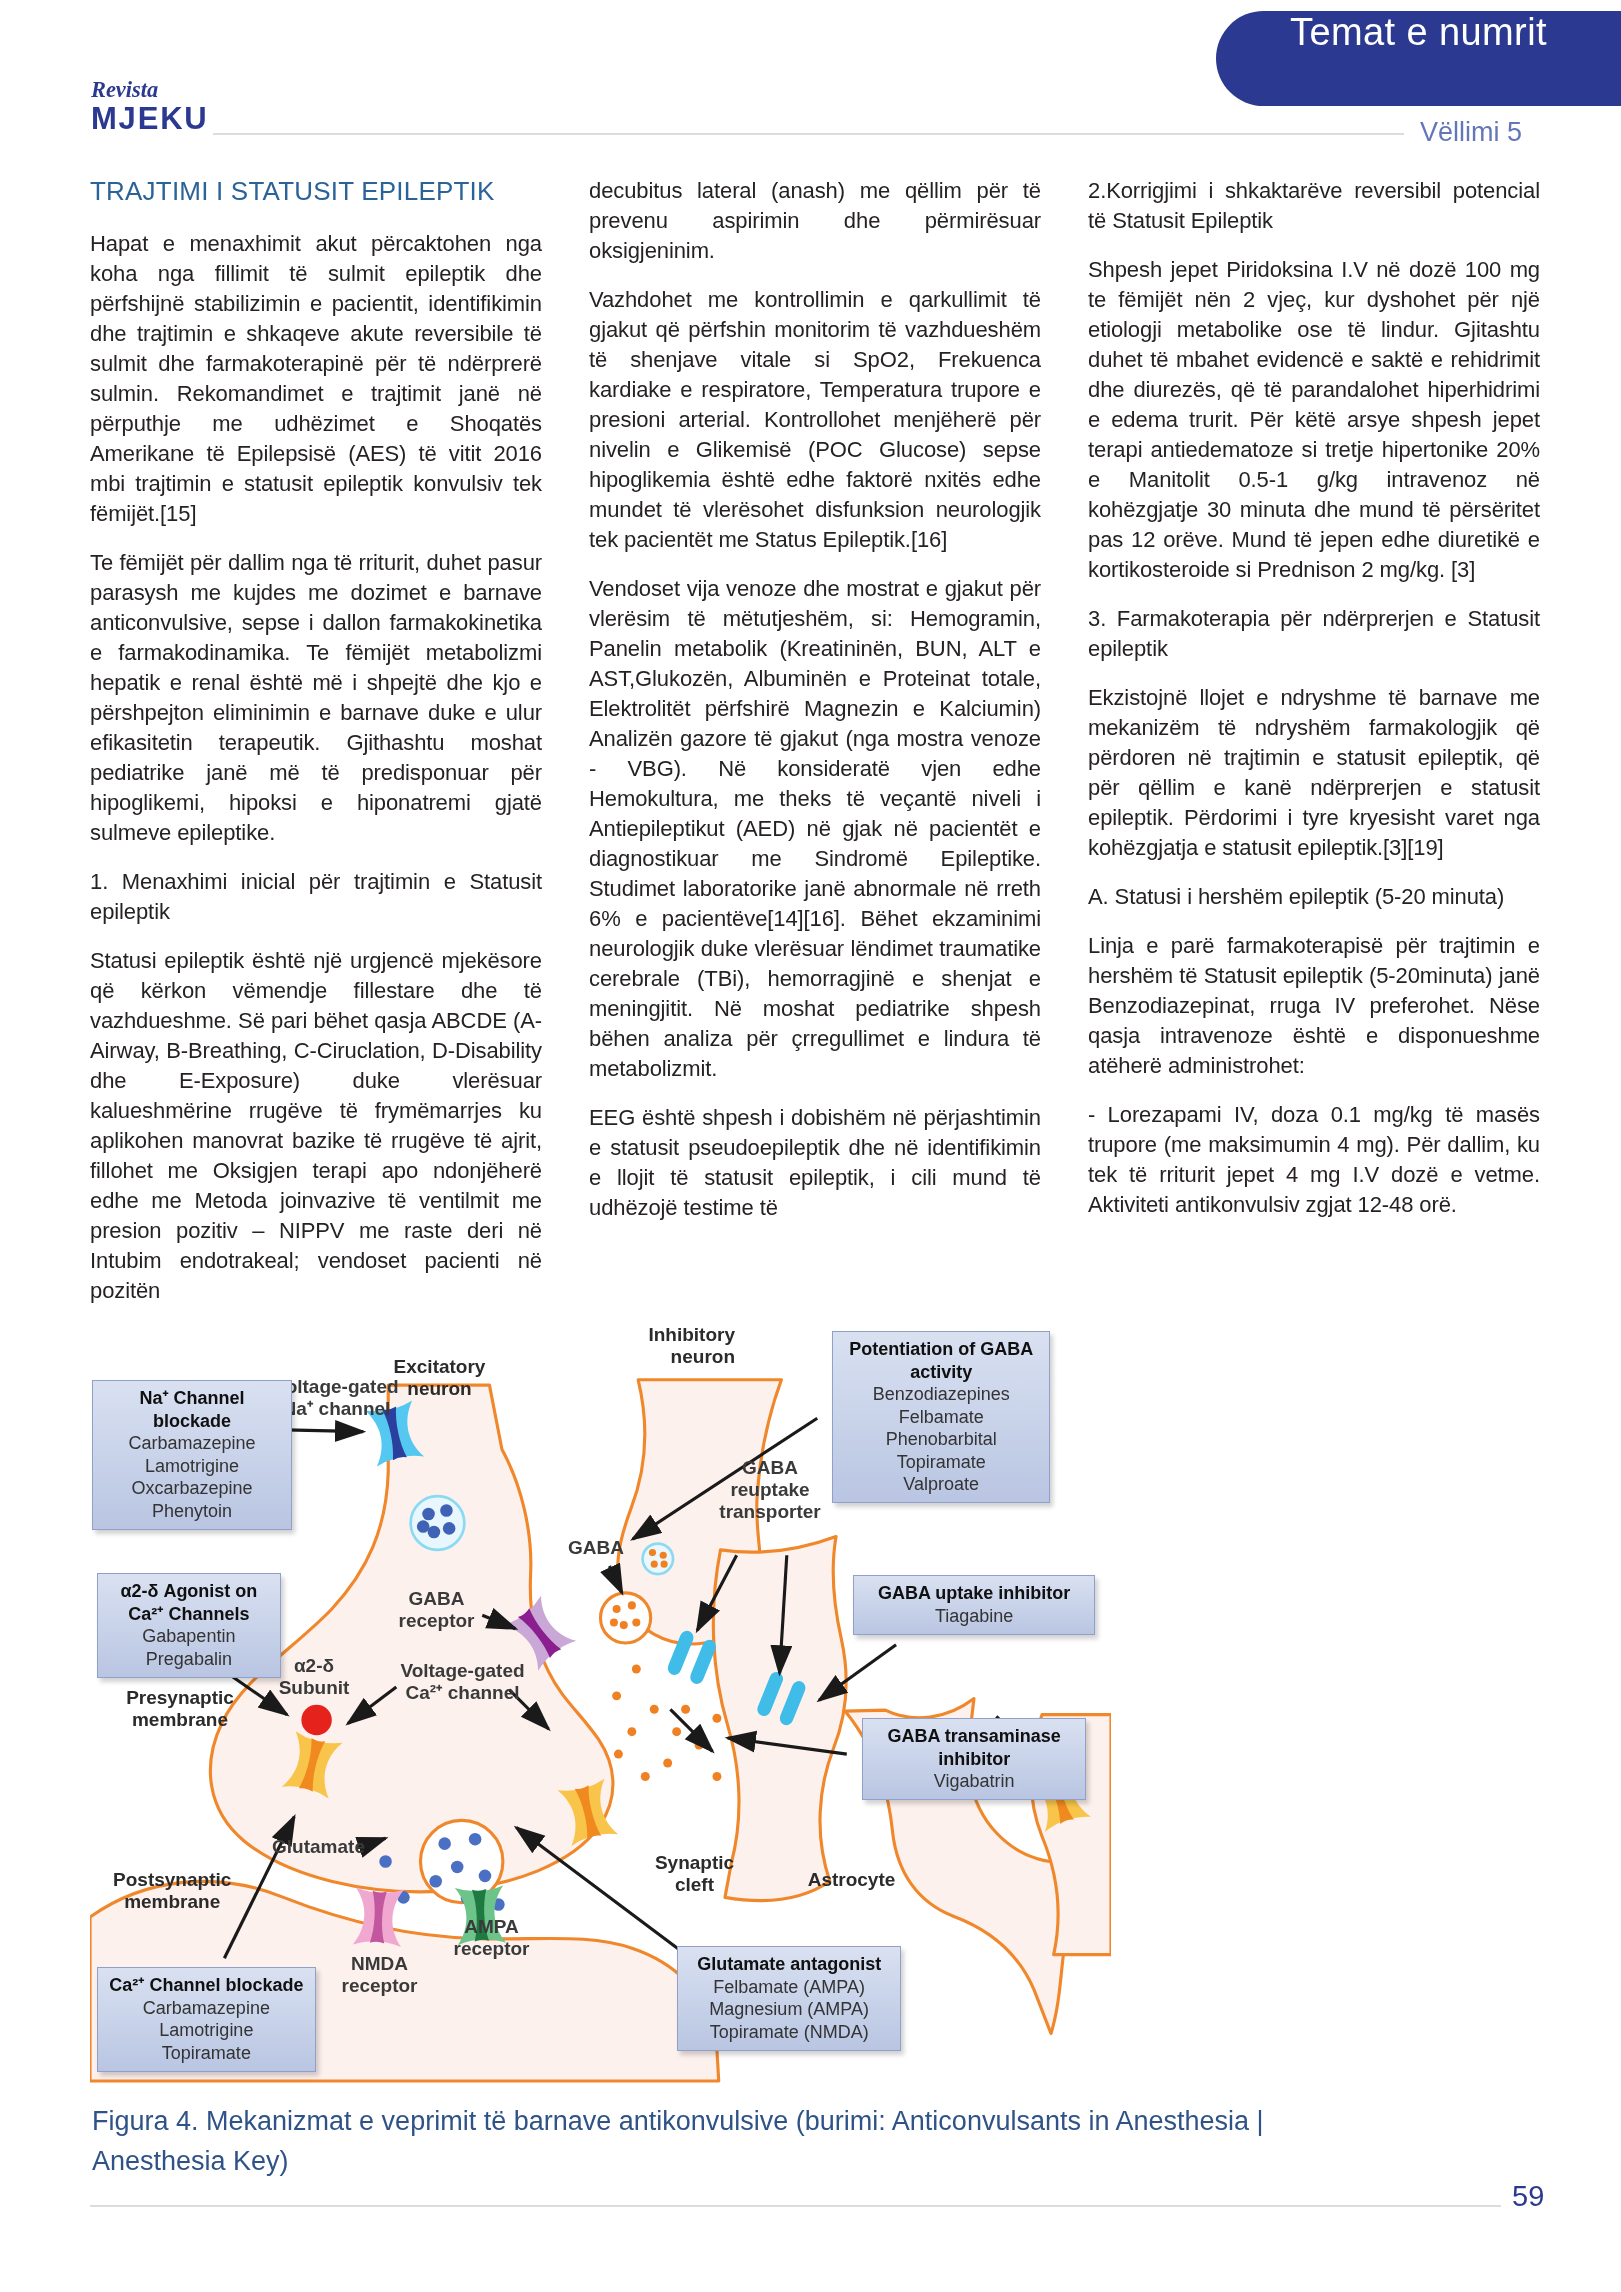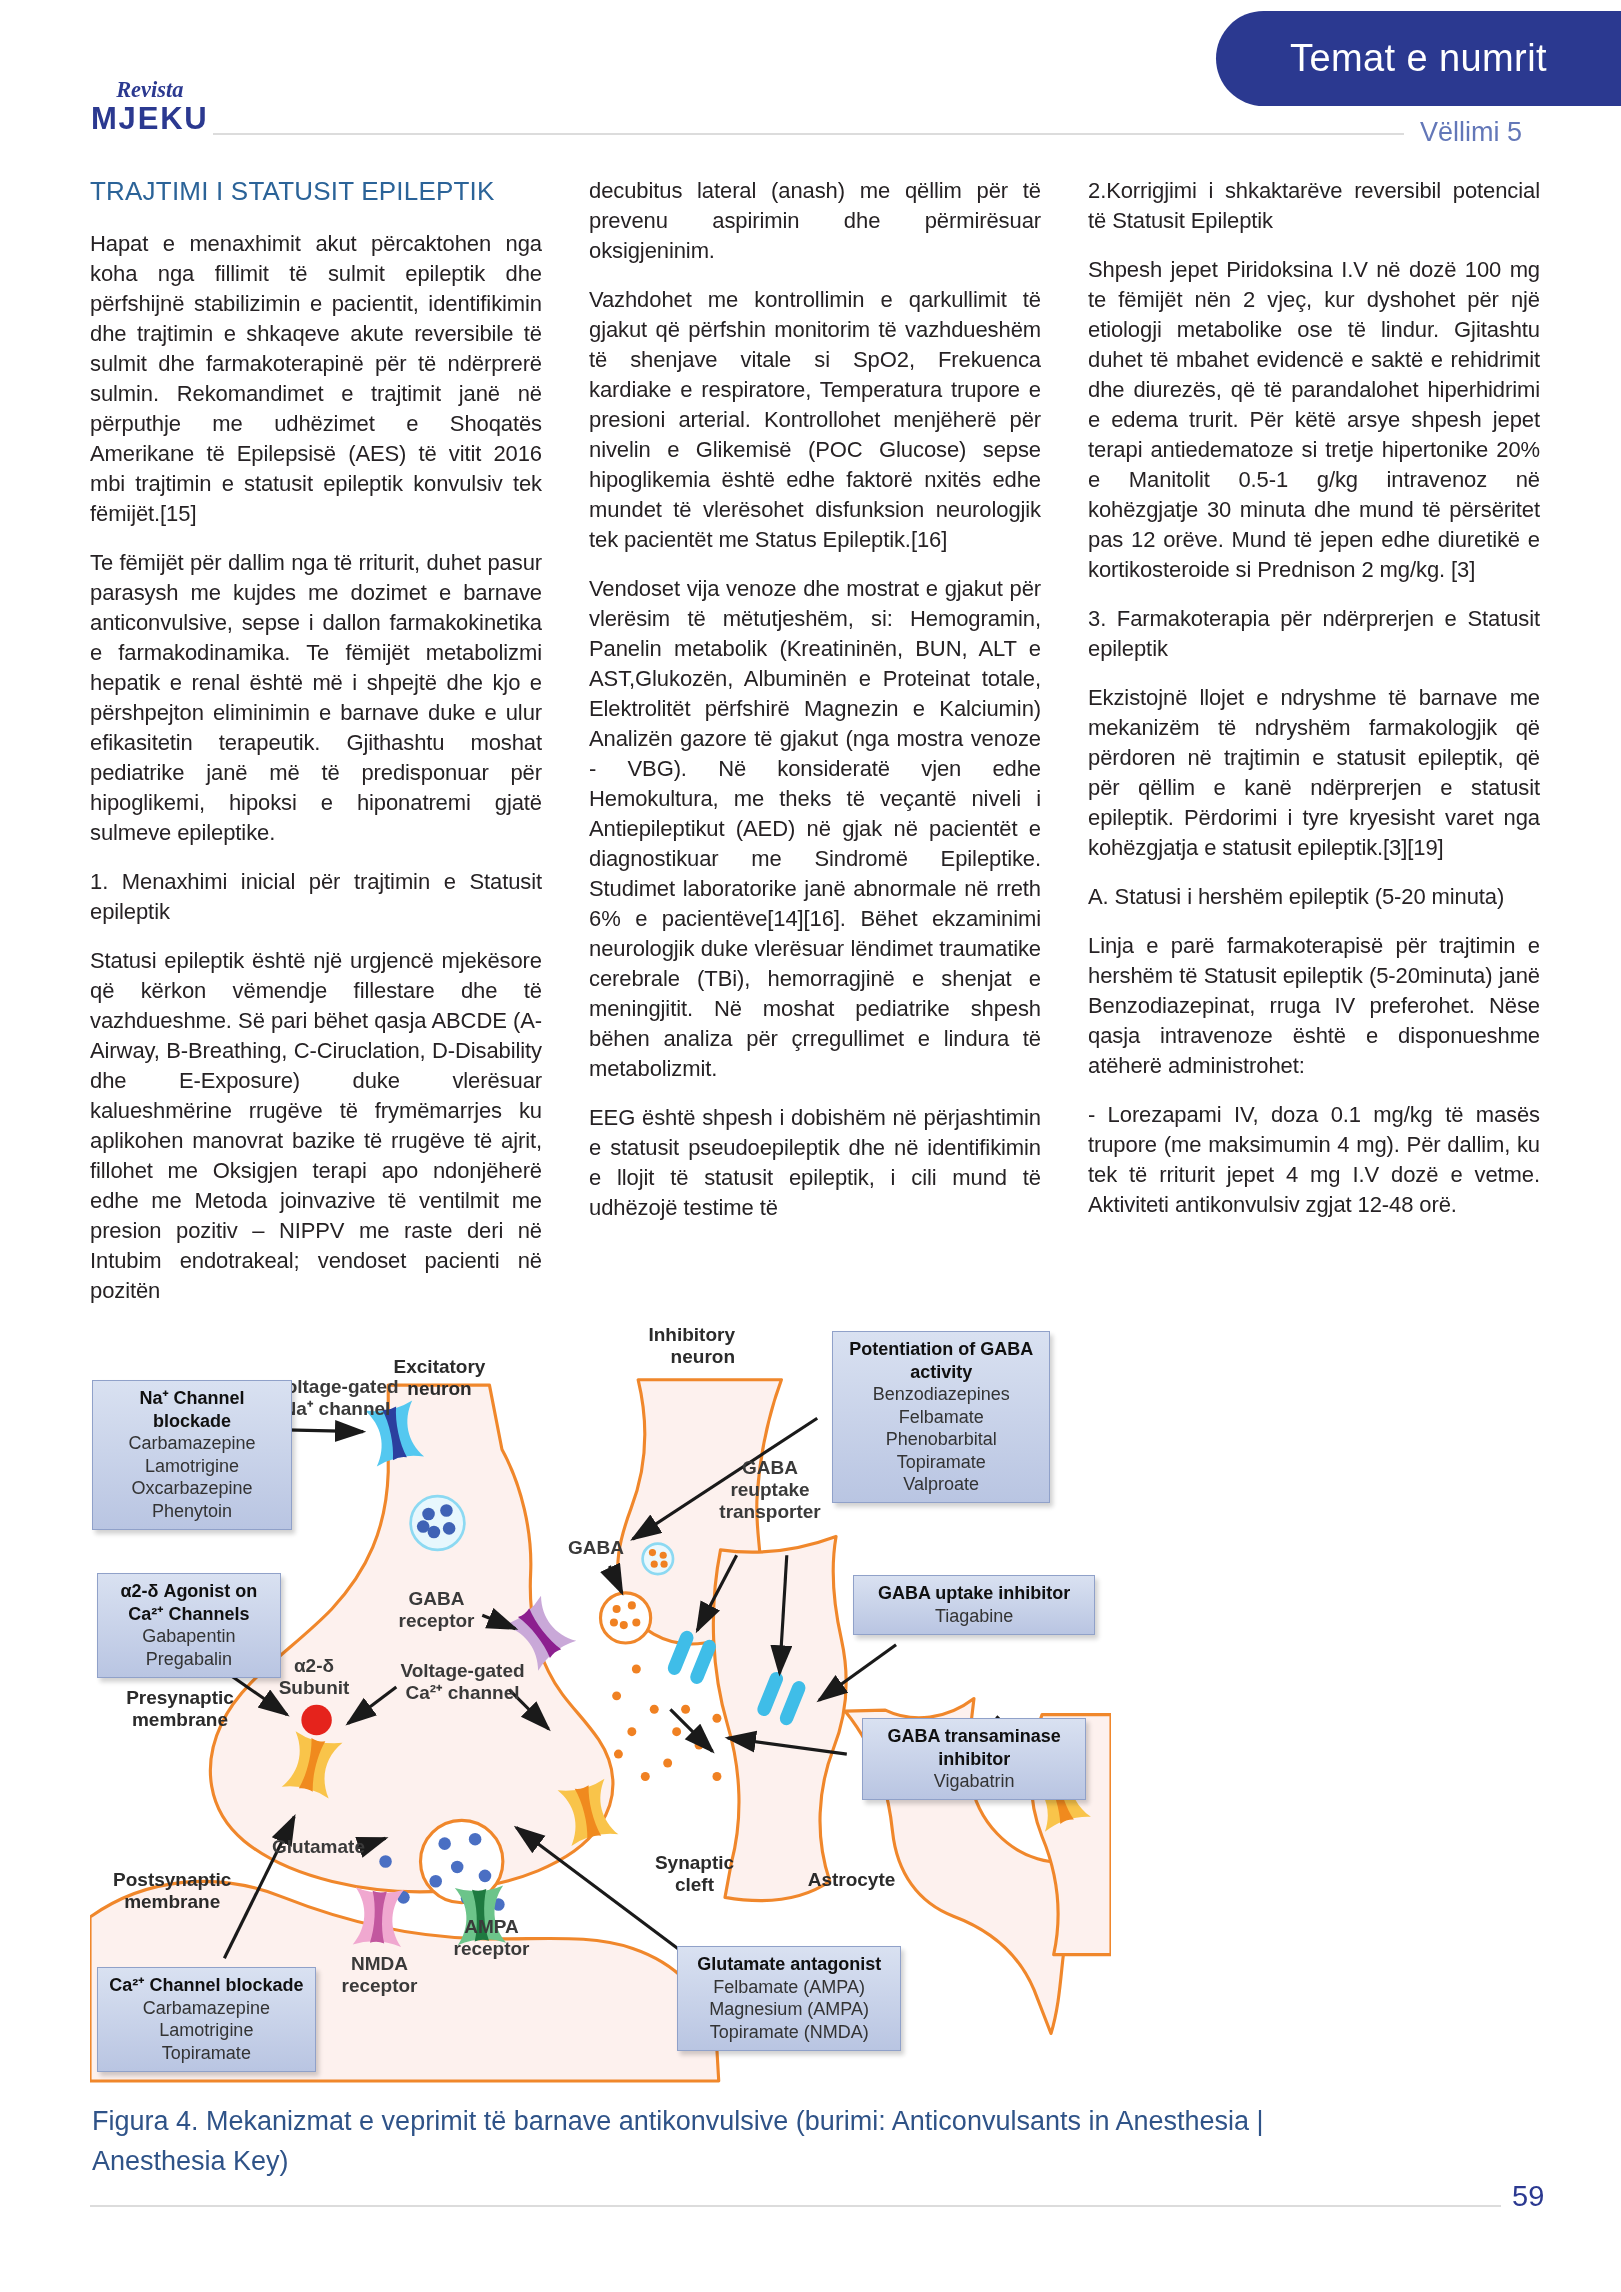--- a/index.html
+++ b/index.html
@@ -1,23 +1,23 @@
 <!DOCTYPE html>
 <html style="font-size:14.3px"><head>
 <meta charset="utf-8">
 <style>
   html,body{margin:0;padding:0;}
   body{width:1621px;height:2293px;background:#ffffff;font-family:"Liberation Sans",sans-serif;position:relative;}
   .page{position:absolute;inset:0;overflow:hidden;}
 
   
   .banner{position:absolute;top:10.7px;right:0;width:405px;height:95px;background:#2b3990;
-          border-radius:48px 0 0 48px;display:flex;align-items:center;justify-content:center;}
+          border-radius:48px 0 0 48px;display:flex;align-items:flex-start;justify-content:center;}
   .banner span{color:#ffffff;font-size:38px;font-weight:400;letter-spacing:0.4px;}
-  .logo{position:absolute;left:91px;top:79px;color:#2b3990;line-height:1;text-align:center;}
+  .logo{position:absolute;left:91px;top:79px;color:#2b3990;line-height:1;}
   .logo .rev{font-family:"Liberation Serif",serif;font-style:italic;font-weight:700;font-size:22.4px;}
   .logo .mj{font-weight:700;font-size:31px;letter-spacing:1.8px;margin-top:1.8px;}
   .hrule{position:absolute;left:213px;top:133px;width:1191px;height:1.8px;background:#dcdcdc;}
   .volume{position:absolute;left:1420px;top:117px;font-size:27px;color:#6377b8;}
 
   
   .cols{position:absolute;left:90px;top:176px;width:1451px;display:flex;gap:47px;}
   .col{width:452px;}
   .col p{font-size:22px;line-height:30px;color:#262224;text-align:justify;margin:0 0 19px 0;letter-spacing:-0.1px;}
   .col .art-title{color:#2b6398;font-size:26px;font-weight:400;margin:0 0 23px 0;letter-spacing:0.2px;}

